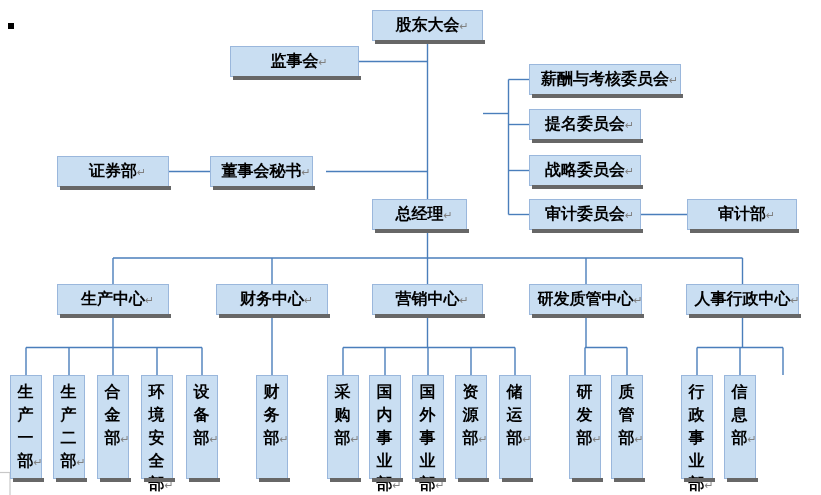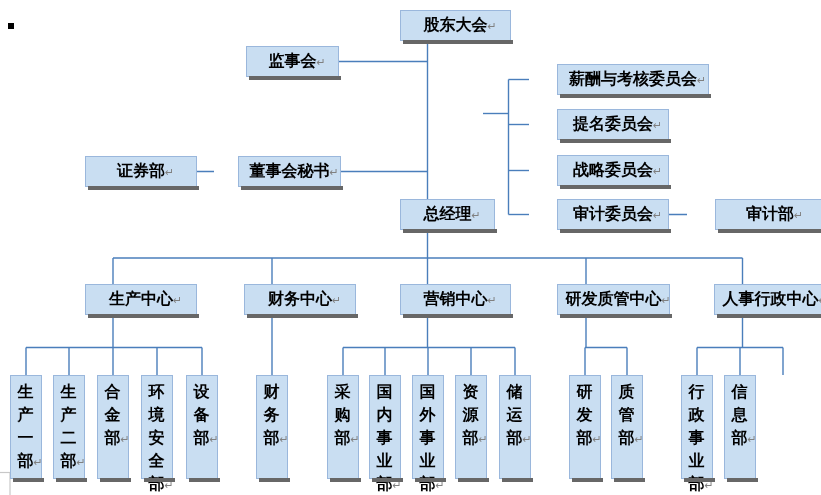--- a/index.html
+++ b/index.html
@@ -10,21 +10,21 @@
   #lines { position:absolute; left:0; top:0; z-index:0; }
   .box {
     position:absolute; z-index:2; box-sizing:border-box;
     background:#c9def2; border:1px solid #9ab7dc;
     color:#000; font-weight:bold; font-size:16px; text-align:center;
   }
   .box::after { 
     content:""; position:absolute; left:2px; right:-3px; bottom:-4px;
     height:4px; background:#676767;
   }
-  .hbox { height:31px; line-height:28px; white-space:nowrap;margin-left:28px; }
+  .hbox { height:31px; line-height:28px; white-space:nowrap; }
   .vbox { width:32px; height:104px; padding-top:4px; }
   .vwrap {
     display:inline-block; width:17px; line-height:23px;
     word-break:break-all; text-align:left;
   }
   .pmark {
     display:inline-block; width:0; white-space:nowrap; overflow:visible;
     color:#808080; font-size:11px; font-weight:normal; vertical-align:baseline;
   }
   .bullet {
@@ -82,21 +82,21 @@
       <line x1="740" y1="347.5" x2="740" y2="375"></line>
       <line x1="783" y1="347.5" x2="783" y2="375"></line>
     </g>
     <g stroke="#c8c8c8" stroke-width="1.2">
       <line x1="0" y1="472.5" x2="10" y2="472.5"></line>
       <line x1="10" y1="472.5" x2="10" y2="495"></line>
     </g>
   </svg>
 
   <div class="box hbox" style="left:372px;top:10px;width:111px"><span>股东大会</span><span class="pmark">↵</span></div>
-  <div class="box hbox" style="left:218px;top:46px;width:93px"><span>监事会</span><span class="pmark">↵</span></div>
+  <div class="box hbox" style="left:230px;top:46px;width:129px"><span>监事会</span><span class="pmark">↵</span></div>
   <div class="box hbox" style="left:529px;top:64px;width:152px"><span>薪酬与考核委员会</span><span class="pmark">↵</span></div>
   <div class="box hbox" style="left:529px;top:109px;width:112px"><span>提名委员会</span><span class="pmark">↵</span></div>
   <div class="box hbox" style="left:529px;top:155px;width:112px"><span>战略委员会</span><span class="pmark">↵</span></div>
   <div class="box hbox" style="left:529px;top:199px;width:112px"><span>审计委员会</span><span class="pmark">↵</span></div>
   <div class="box hbox" style="left:687px;top:199px;width:110px"><span>审计部</span><span class="pmark">↵</span></div>
   <div class="box hbox" style="left:57px;top:156px;width:112px"><span>证券部</span><span class="pmark">↵</span></div>
   <div class="box hbox" style="left:210px;top:156px;width:103px"><span>董事会秘书</span><span class="pmark">↵</span></div>
   <div class="box hbox" style="left:372px;top:199px;width:95px"><span>总经理</span><span class="pmark">↵</span></div>
 
   <div class="box hbox" style="left:57px;top:284px;width:112px"><span>生产中心</span><span class="pmark">↵</span></div>

